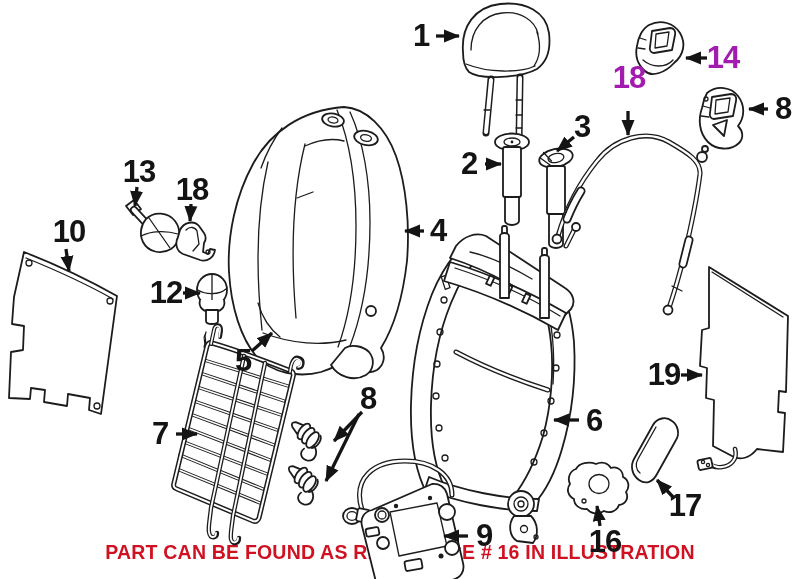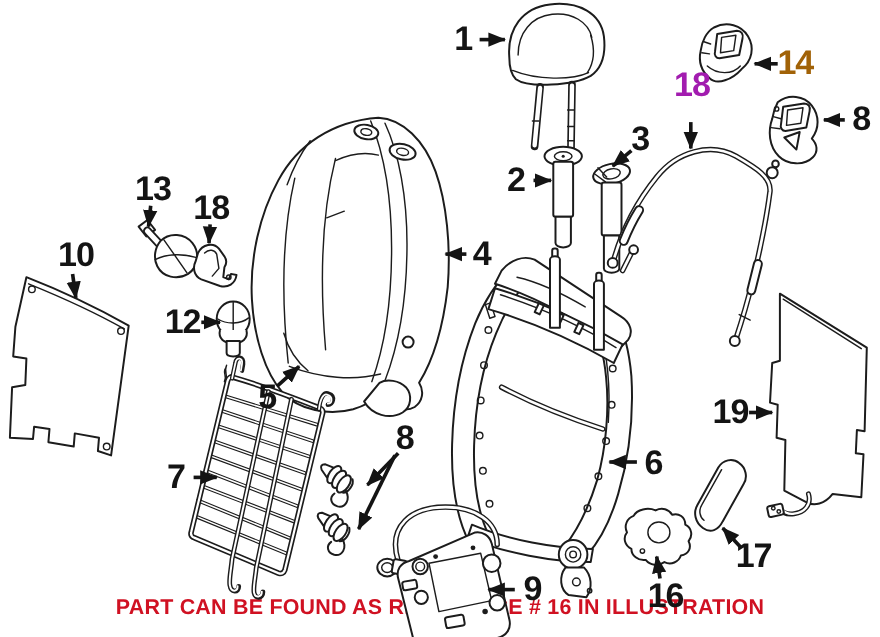--- a/index.html
+++ b/index.html
@@ -300,20 +300,20 @@
       <div class="callout" style="left: 438px; top: 230px; color: rgb(20, 20, 20);">4</div>
       <div class="callout" style="left: 243px; top: 360px; color: rgb(20, 20, 20);">5</div>
       <div class="callout" style="left: 594px; top: 420px; color: rgb(20, 20, 20);">6</div>
       <div class="callout" style="left: 160px; top: 433px; color: rgb(20, 20, 20);">7</div>
       <div class="callout" style="left: 368px; top: 398px; color: rgb(20, 20, 20);">8</div>
       <div class="callout" style="left: 484px; top: 535px; color: rgb(20, 20, 20);">9</div>
       <div class="callout" style="left: 69px; top: 231px; color: rgb(20, 20, 20); text-align: right;">10</div>
       <div class="callout" style="left: 192px; top: 189px; color: rgb(20, 20, 20);">18</div>
       <div class="callout" style="left: 166px; top: 292px; color: rgb(20, 20, 20);">12</div>
       <div class="callout" style="left: 139px; top: 171px; color: rgb(20, 20, 20); text-align: right;">13</div>
-      <div class="callout" style="left: 723px; top: 57px; color: #a16207;">14</div>
+      <div class="callout" style="left: 723px; top: 57px; color: #a21caf;">14</div>
       <div class="callout" style="left: 783px; top: 108px; color: rgb(20, 20, 20);">8</div>
       <div class="callout" style="left: 605px; top: 541px; color: rgb(20, 20, 20);">16</div>
       <div class="callout" style="left: 685px; top: 505px; color: rgb(20, 20, 20);">17</div>
       <div class="callout" style="left: 629px; top: 77px; color: #a21caf;">18</div>
       <div class="callout" style="left: 664px; top: 374px; color: rgb(20, 20, 20); text-align: center;">19</div>
     </div>
 </div>
 
 </body></html>

